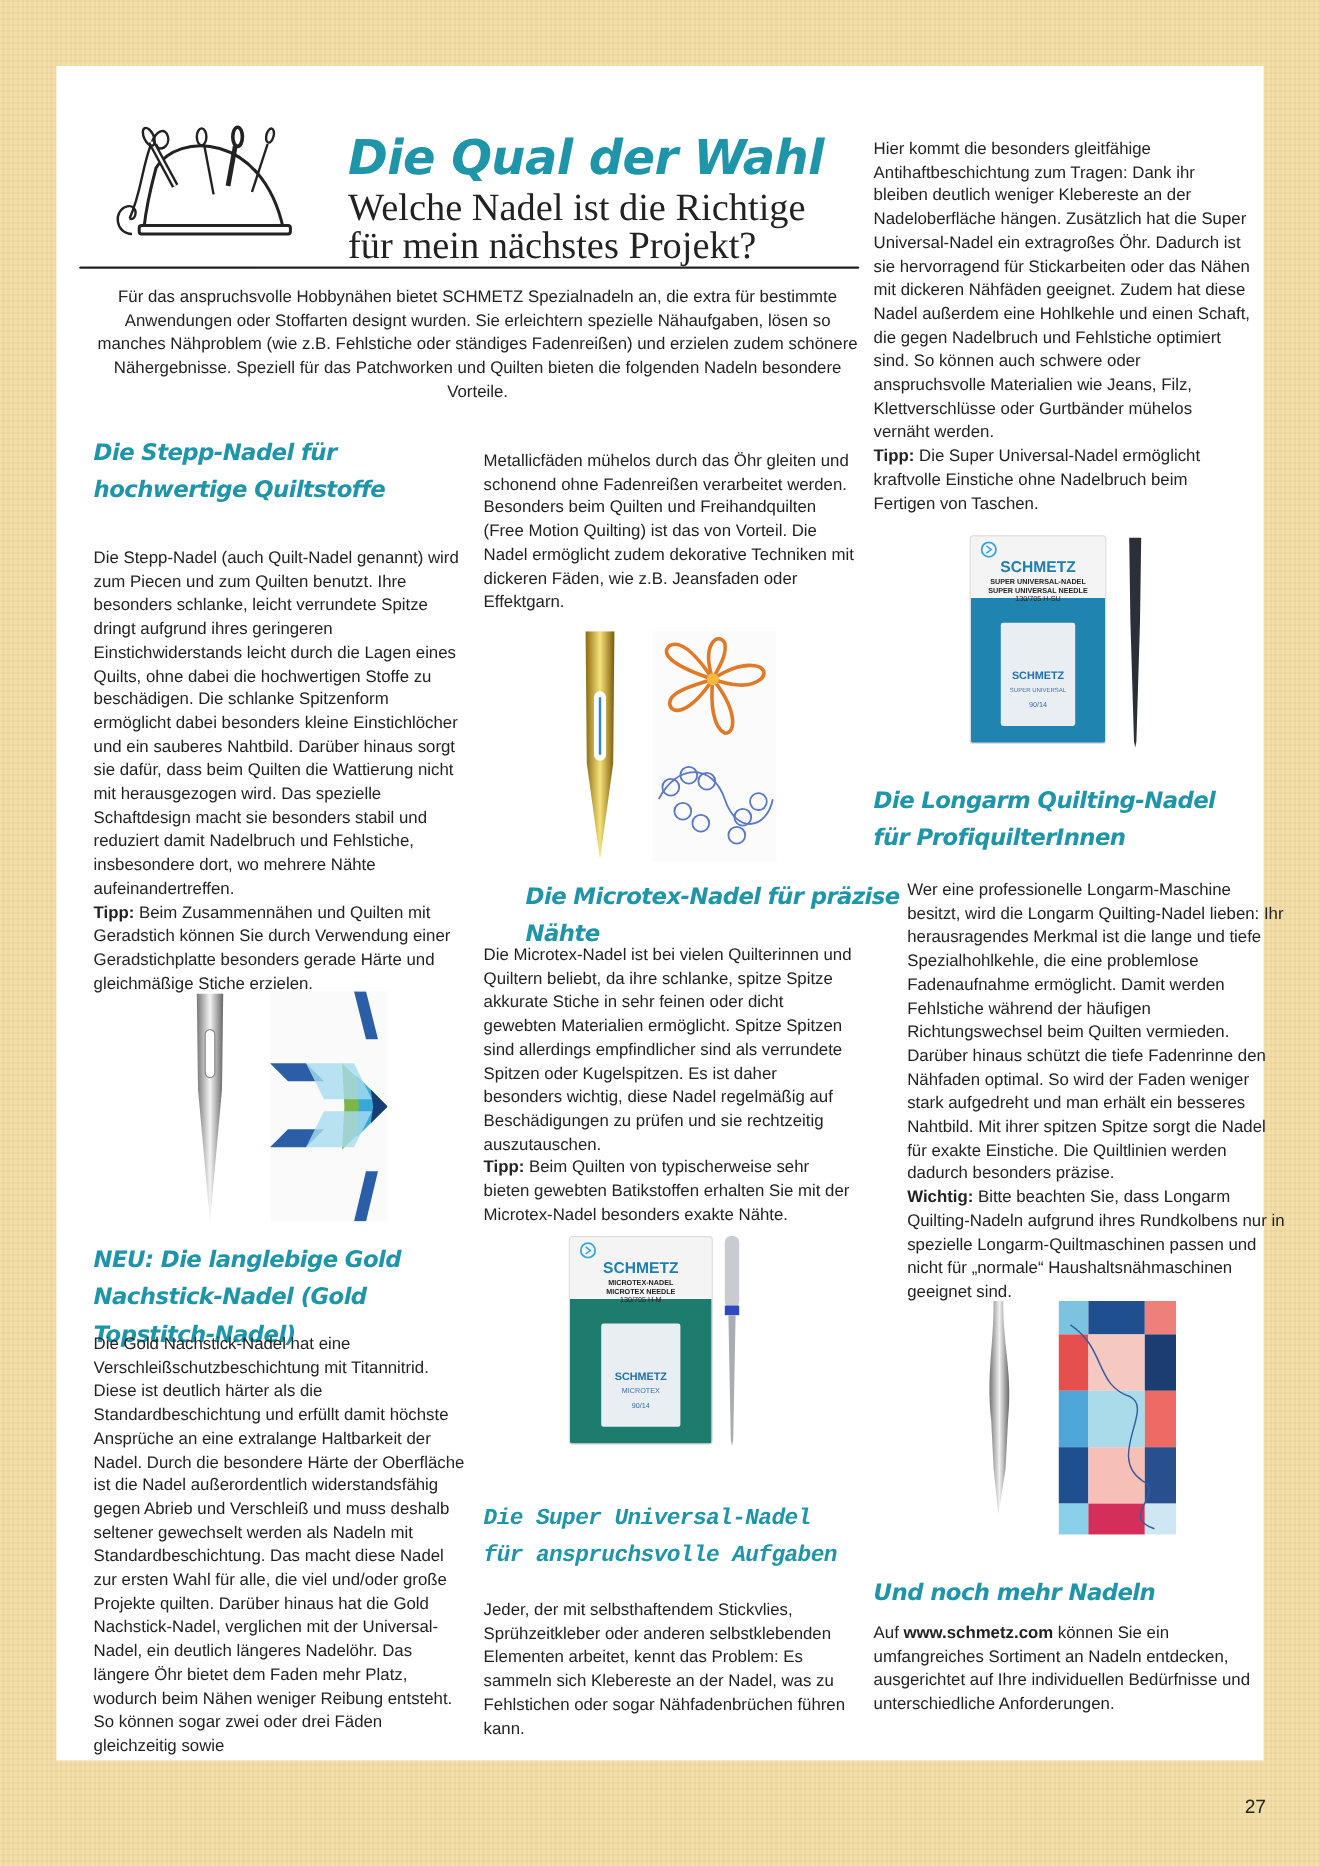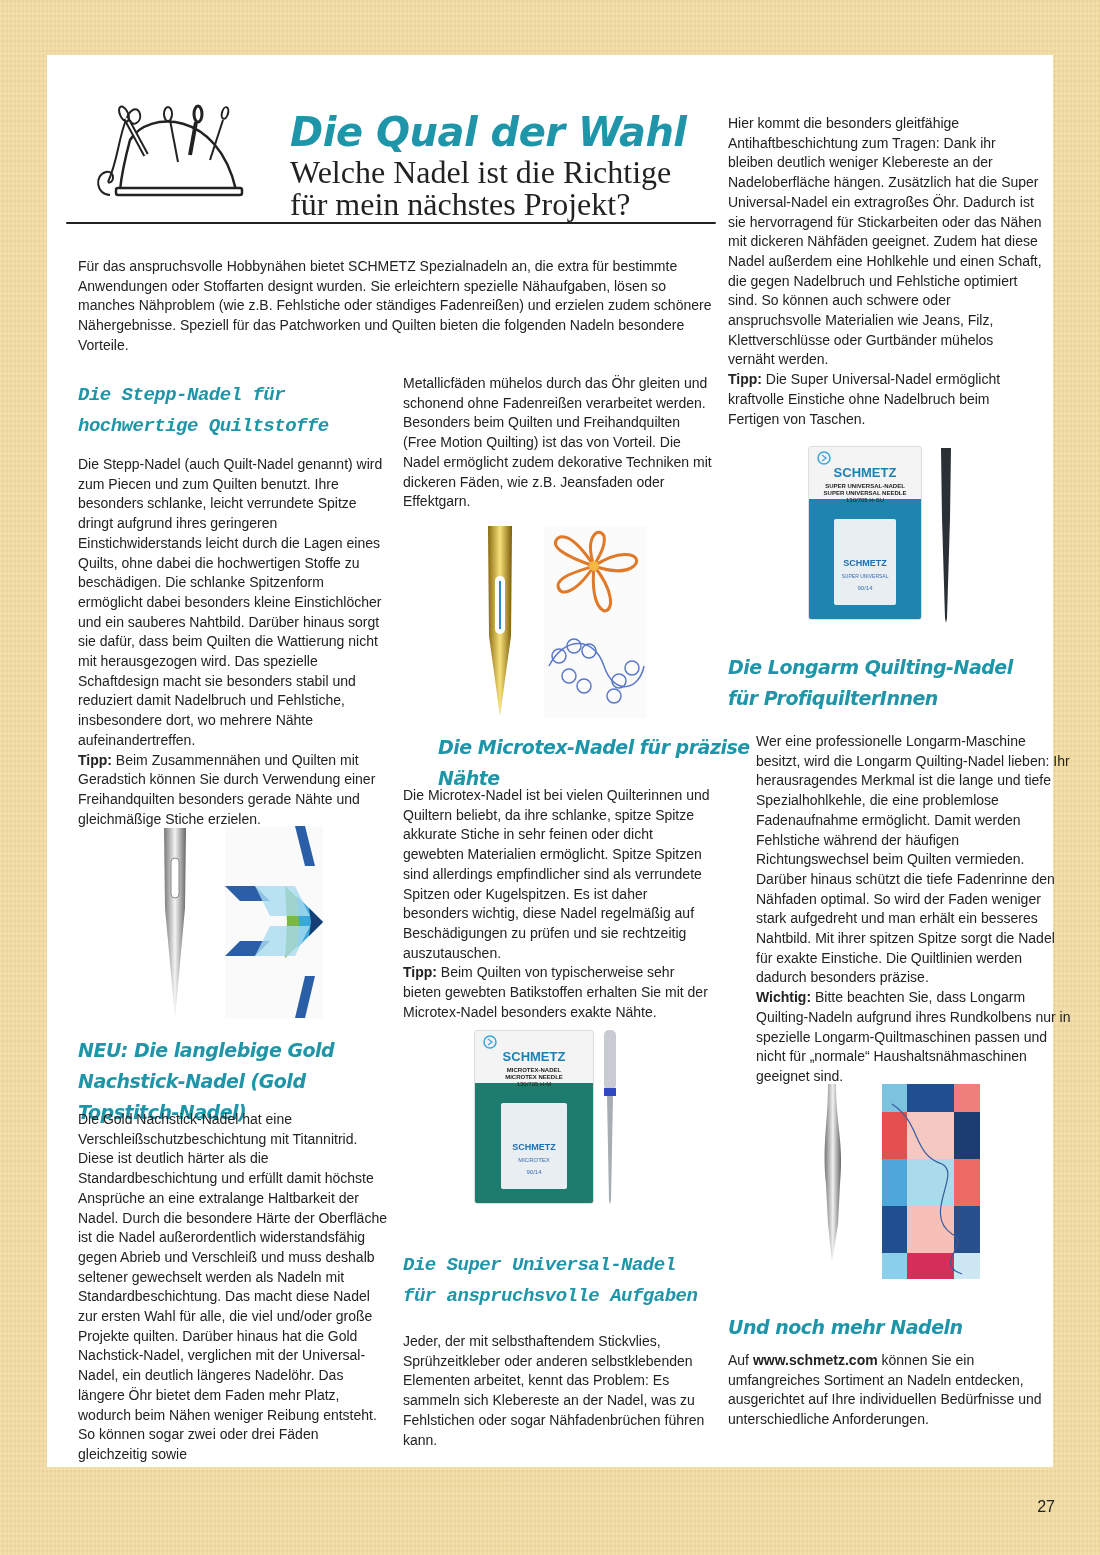--- a/index.html
+++ b/index.html
@@ -10,21 +10,21 @@
     repeating-linear-gradient(0deg,rgba(255,255,255,0.05) 0 3px,rgba(0,0,0,0.02) 3px 5px);}
   .panel{position:absolute;left:47px;top:55px;width:1006px;height:1412px;background:#fff;}
   .abs{position:absolute;}
   .hand{font-family:"DejaVu Sans",sans-serif;font-style:italic;font-weight:bold;color:#1e95a8;letter-spacing:-0.5px;}
   .title{left:290px;top:108px;font-size:40px;line-height:48px;}
   .subtitle{left:290px;top:156px;width:400px;font-family:"Liberation Serif",serif;font-size:32px;line-height:32px;color:#222;}
   .rule{left:66px;top:222px;width:650px;height:2px;background:#222;border-radius:2px;}
   .body{font-size:14px;line-height:19.7px;color:#222;}
   .body b{font-weight:bold;}
   .h2{font-size:19px;line-height:31px;}
-  .intro{left:78px;top:257px;width:640px;}
+  .intro{left:78px;top:238px;width:640px;text-align:center;}
   .col1{left:78px;width:310px;}
   .col2{left:403px;width:312px;}
   .col3{left:728px;width:315px;}
   .img{position:absolute;}
   .pagenum{right:45px;top:1498px;font-size:16px;color:#222;}
   .pkg{background:linear-gradient(#f4f4f4 0 30%,#1f84b0 30% 100%);border:1px solid #ddd;border-radius:3px;}
   .pkg-green{background:linear-gradient(#f4f4f4 0 30%,#1d7c6d 30% 100%);}
   .pkg .brand{position:absolute;left:0;right:0;top:18px;text-align:center;color:#1e7fb0;font-weight:bold;font-size:13px;}
   .pkg .name{position:absolute;left:0;right:0;top:36px;text-align:center;font-size:6px;font-weight:bold;line-height:7px;color:#222;}
   .pkg .inner{position:absolute;left:22%;right:22%;top:42%;bottom:8%;background:#e9eef2;border-radius:2px;}
@@ -51,25 +51,25 @@
   <line x1="135" y1="20" x2="122" y2="60" stroke="#222" stroke-width="2"></line>
   <ellipse cx="137" cy="13" rx="3" ry="6" fill="none" stroke="#222" stroke-width="2" transform="rotate(15 137 13)"></ellipse>
 </svg>
 
 <div class="abs hand title">Die Qual der Wahl</div>
 <div class="abs subtitle">Welche Nadel ist die Richtige für mein nächstes Projekt?</div>
 <div class="abs rule"></div>
 
 <div class="abs body intro">Für das anspruchsvolle Hobbynähen bietet SCHMETZ Spezialnadeln an, die extra für bestimmte Anwendungen oder Stoffarten designt wurden. Sie erleichtern spezielle Nähaufgaben, lösen so manches Nähproblem (wie z.B. Fehlstiche oder ständiges Fadenreißen) und erzielen zudem schönere Nähergebnisse. Speziell für das Patchworken und Quilten bieten die folgenden Nadeln besondere Vorteile.</div>
 
-<div class="abs hand h2 col1" style="top:380px;font-family:Liberation Mono, monospace;">Die Stepp-Nadel für hochwertige Quiltstoffe</div>
+<div class="abs hand h2 col1" style="top:362px;">Die Stepp-Nadel für hochwertige Quiltstoffe</div>
 <div class="abs body col1" style="top:455px;">
   <span>Die Stepp-Nadel (auch Quilt-Nadel genannt) wird zum Piecen und zum Quilten benutzt. Ihre besonders schlanke, leicht verrundete Spitze dringt aufgrund ihres geringeren Einstichwiderstands leicht durch die Lagen eines Quilts, ohne dabei die hochwertigen Stoffe zu beschädigen. Die schlanke Spitzenform ermöglicht dabei besonders kleine Einstichlöcher und ein sauberes Nahtbild. Darüber hinaus sorgt sie dafür, dass beim Quilten die Wattierung nicht mit herausgezogen wird. Das spezielle Schaftdesign macht sie besonders stabil und reduziert damit Nadelbruch und Fehlstiche, insbesondere dort, wo mehrere Nähte aufeinandertreffen.</span><br>
   <b>Tipp:</b>
-  <span>Beim Zusammennähen und Quilten mit Geradstich können Sie durch Verwendung einer Freihandquilten besonders gerade Nähte und gleichmäßige Stiche erzielen.</span>
+  <span>Beim Zusammennähen und Quilten mit Geradstich können Sie durch Verwendung einer Geradstichplatte besonders gerade Härte und gleichmäßige Stiche erzielen.</span>
 </div>
 
 <div class="img" style="left:160px;top:828px;width:30px;height:190px;">
   <svg width="30" height="190" viewBox="0 0 30 190">
       <defs>
         <linearGradient id="sil" x1="0" x2="1">
           <stop offset="0" stop-color="#777"></stop>
           <stop offset=".5" stop-color="#f4f4f4"></stop>
           <stop offset="1" stop-color="#666"></stop>
         </linearGradient>

